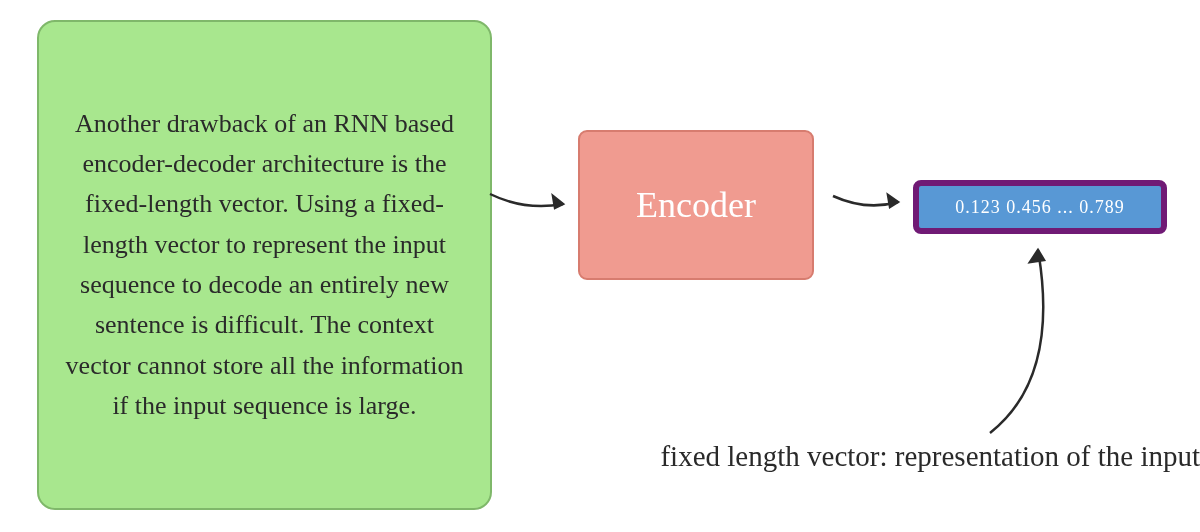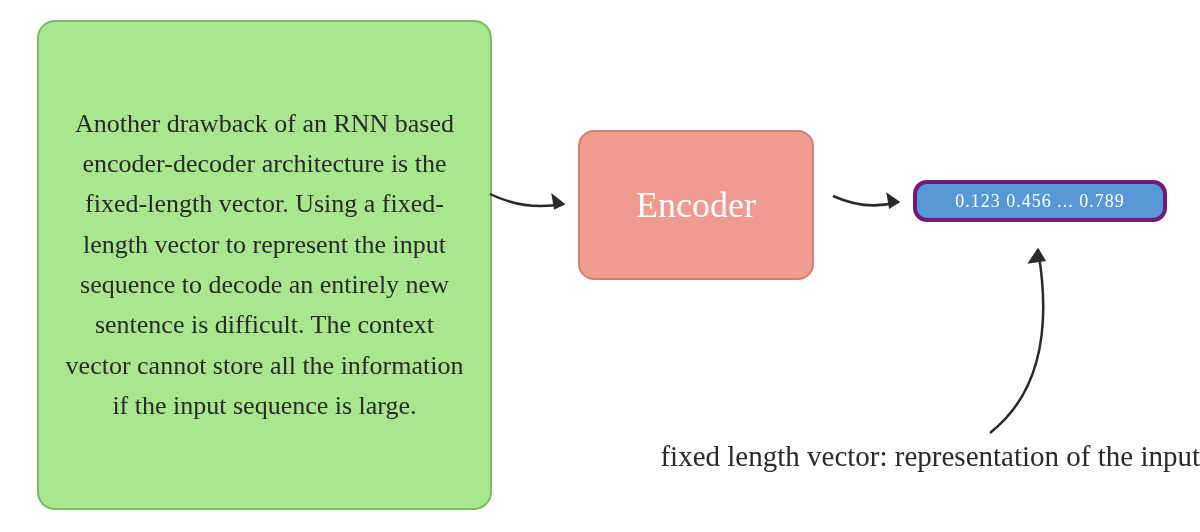--- a/index.html
+++ b/index.html
@@ -37,37 +37,37 @@
     }
     
     .encoder-box {
       position: absolute;
       left: 578px;
       top: 130px;
       width: 236px;
       height: 150px;
       background: #f09b90;
       border: 2px solid #d77c6f;
-      border-radius: 16px;
+      border-radius: 9px;
       display: flex;
       align-items: center;
       justify-content: center;
       color: #ffffff;
       font-size: 36px;
     }
     
     .vector-box {
       position: absolute;
       left: 913px;
       top: 180px;
       width: 254px;
-      height: 42px;
+      height: 54px;
       background: #5898d5;
-      border: 4px solid #701a75;
-      border-radius: 14px;
+      border: 6px solid #701a75;
+      border-radius: 8px;
       display: flex;
       align-items: center;
       justify-content: center;
       color: #ffffff;
       font-size: 18px;
       letter-spacing: 1px;
     }
     
     .caption {
       position: absolute;

